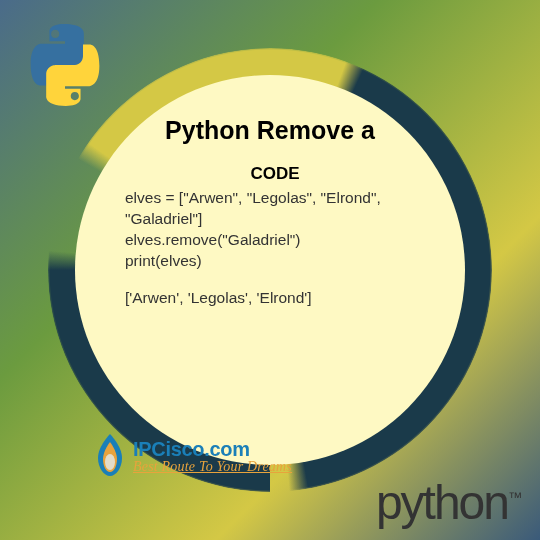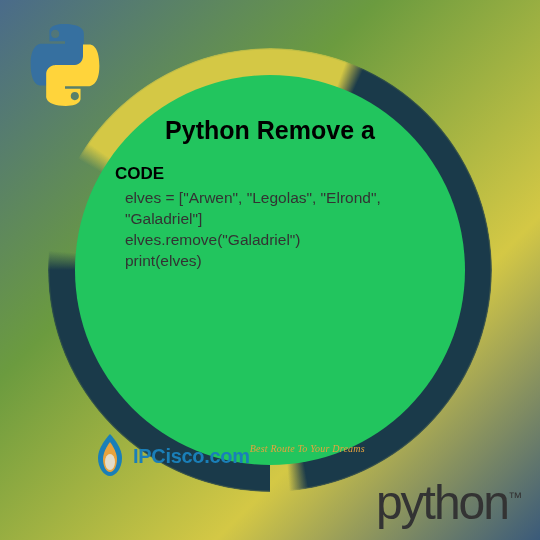--- a/index.html
+++ b/index.html
@@ -43,39 +43,41 @@
         #d4c845 125deg, #d4c845 200deg,
         #1a3a4a 205deg, #1a3a4a 350deg,
         transparent 355deg);
       -webkit-mask: radial-gradient(circle, transparent 180px, black 185px, black 220px, transparent 225px);
       mask: radial-gradient(circle, transparent 180px, black 185px, black 220px, transparent 225px);
       filter: blur(0.5px);
     }
     .white-circle {
       position: absolute;
       inset: 15px;
-      background: #22c55e;
+      background: #fef9c3;
       border-radius: 50%;
       padding: 40px 40px 30px 40px;
       display: flex;
       flex-direction: column;
     }
     .title {
       text-align: center;
       font-size: 25px;
       font-weight: bold;
       color: #000;
       line-height: 1.25;
       margin-bottom: 18px;
     }
     .section-label {
       font-size: 17px;
       font-weight: bold;
       color: #000;
       margin-bottom: 4px;
+      margin-left: 10px;
+      text-align: center;
     }
     .code-block, .output-block {
       font-size: 15.5px;
       color: #333;
       line-height: 1.35;
       margin-left: 10px;
       margin-bottom: 16px;
       white-space: pre-wrap;
       font-family: Arial, sans-serif;
     }
@@ -86,35 +88,36 @@
       display: flex;
       align-items: center;
     }
     .flame-icon {
       width: 40px;
       height: 48px;
       margin-right: 3px;
     }
     .ipcisco-text {
       display: flex;
-      flex-direction: row;
+      flex-direction: column;
     }
     .ipcisco-main {
       font-size: 20px;
       font-weight: bold;
       color: #1a7fb8;
       letter-spacing: -0.3px;
     }
     .ipcisco-tag {
-      font-size: 10px;
+      font-size: 14px;
       font-style: italic;
       color: #e8a33c;
       font-family: 'Brush Script MT', cursive;
       letter-spacing: 0.2px;
       margin-top: -2px;
+      text-decoration: underline;
     }
     .python-text {
       position: absolute;
       bottom: 10px;
       right: 20px;
       font-size: 48px;
       color: #333;
       font-family: Arial, sans-serif;
       letter-spacing: -2px;
       font-weight: 400;
@@ -139,20 +142,21 @@
   <div class="brush-ring"></div>
   <div class="white-circle">
     <div class="title">
       <span>Python Remove a</span><br>
     </div>
     <div class="section-label">CODE</div>
     <div class="code-block">elves = ["Arwen", "Legolas", "Elrond",
 "Galadriel"]
 elves.remove("Galadriel")
 print(elves)</div>
+    <div class="output-block">['Arwen', 'Legolas', 'Elrond']</div>
   </div>
 </div>
 
 <div class="ipcisco-logo">
   <div class="flame-icon">
     <svg viewBox="0 0 40 48">
       <path d="M20,2 C20,2 8,14 8,26 C8,36 14,44 20,44 C26,44 32,36 32,26 C32,14 20,2 20,2 Z" fill="#1a7fb8"></path>
       <path d="M20,10 C20,10 13,19 13,27 C13,34 16,40 20,40 C24,40 27,34 27,27 C27,19 20,10 20,10 Z" fill="#e8a33c"></path>
       <ellipse cx="20" cy="30" rx="5" ry="8" fill="#e2dcc8"></ellipse>
     </svg>

